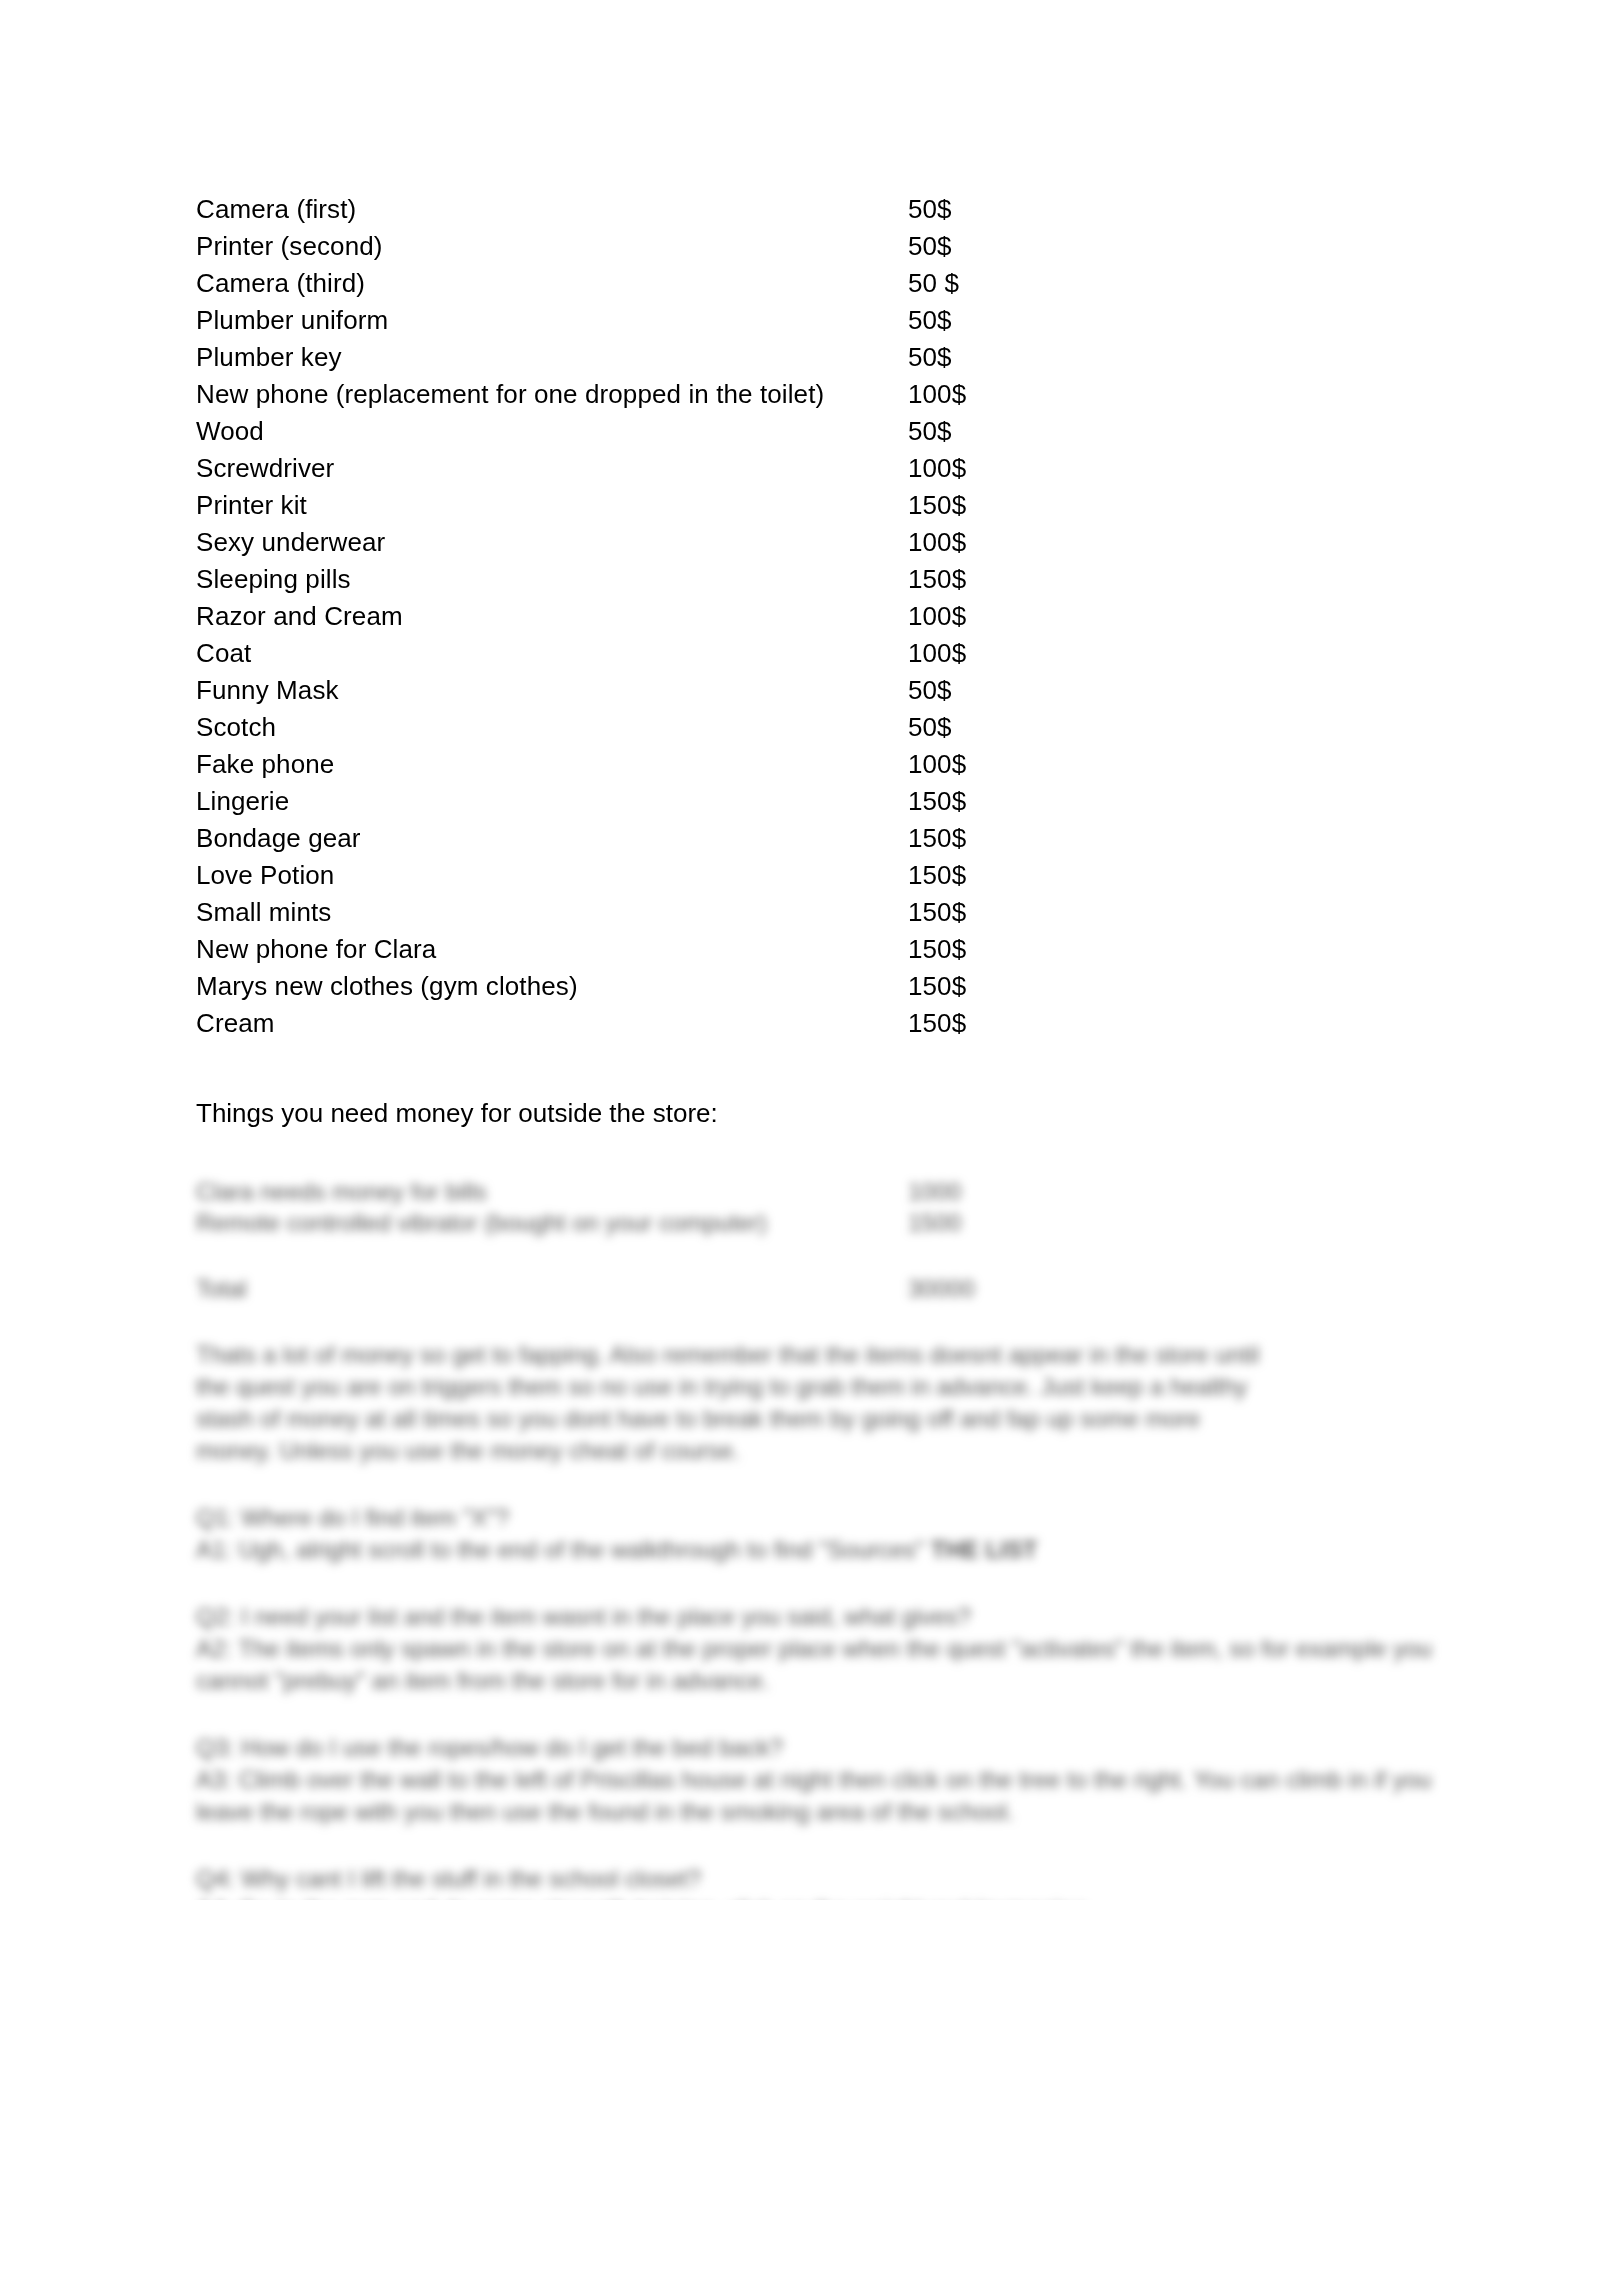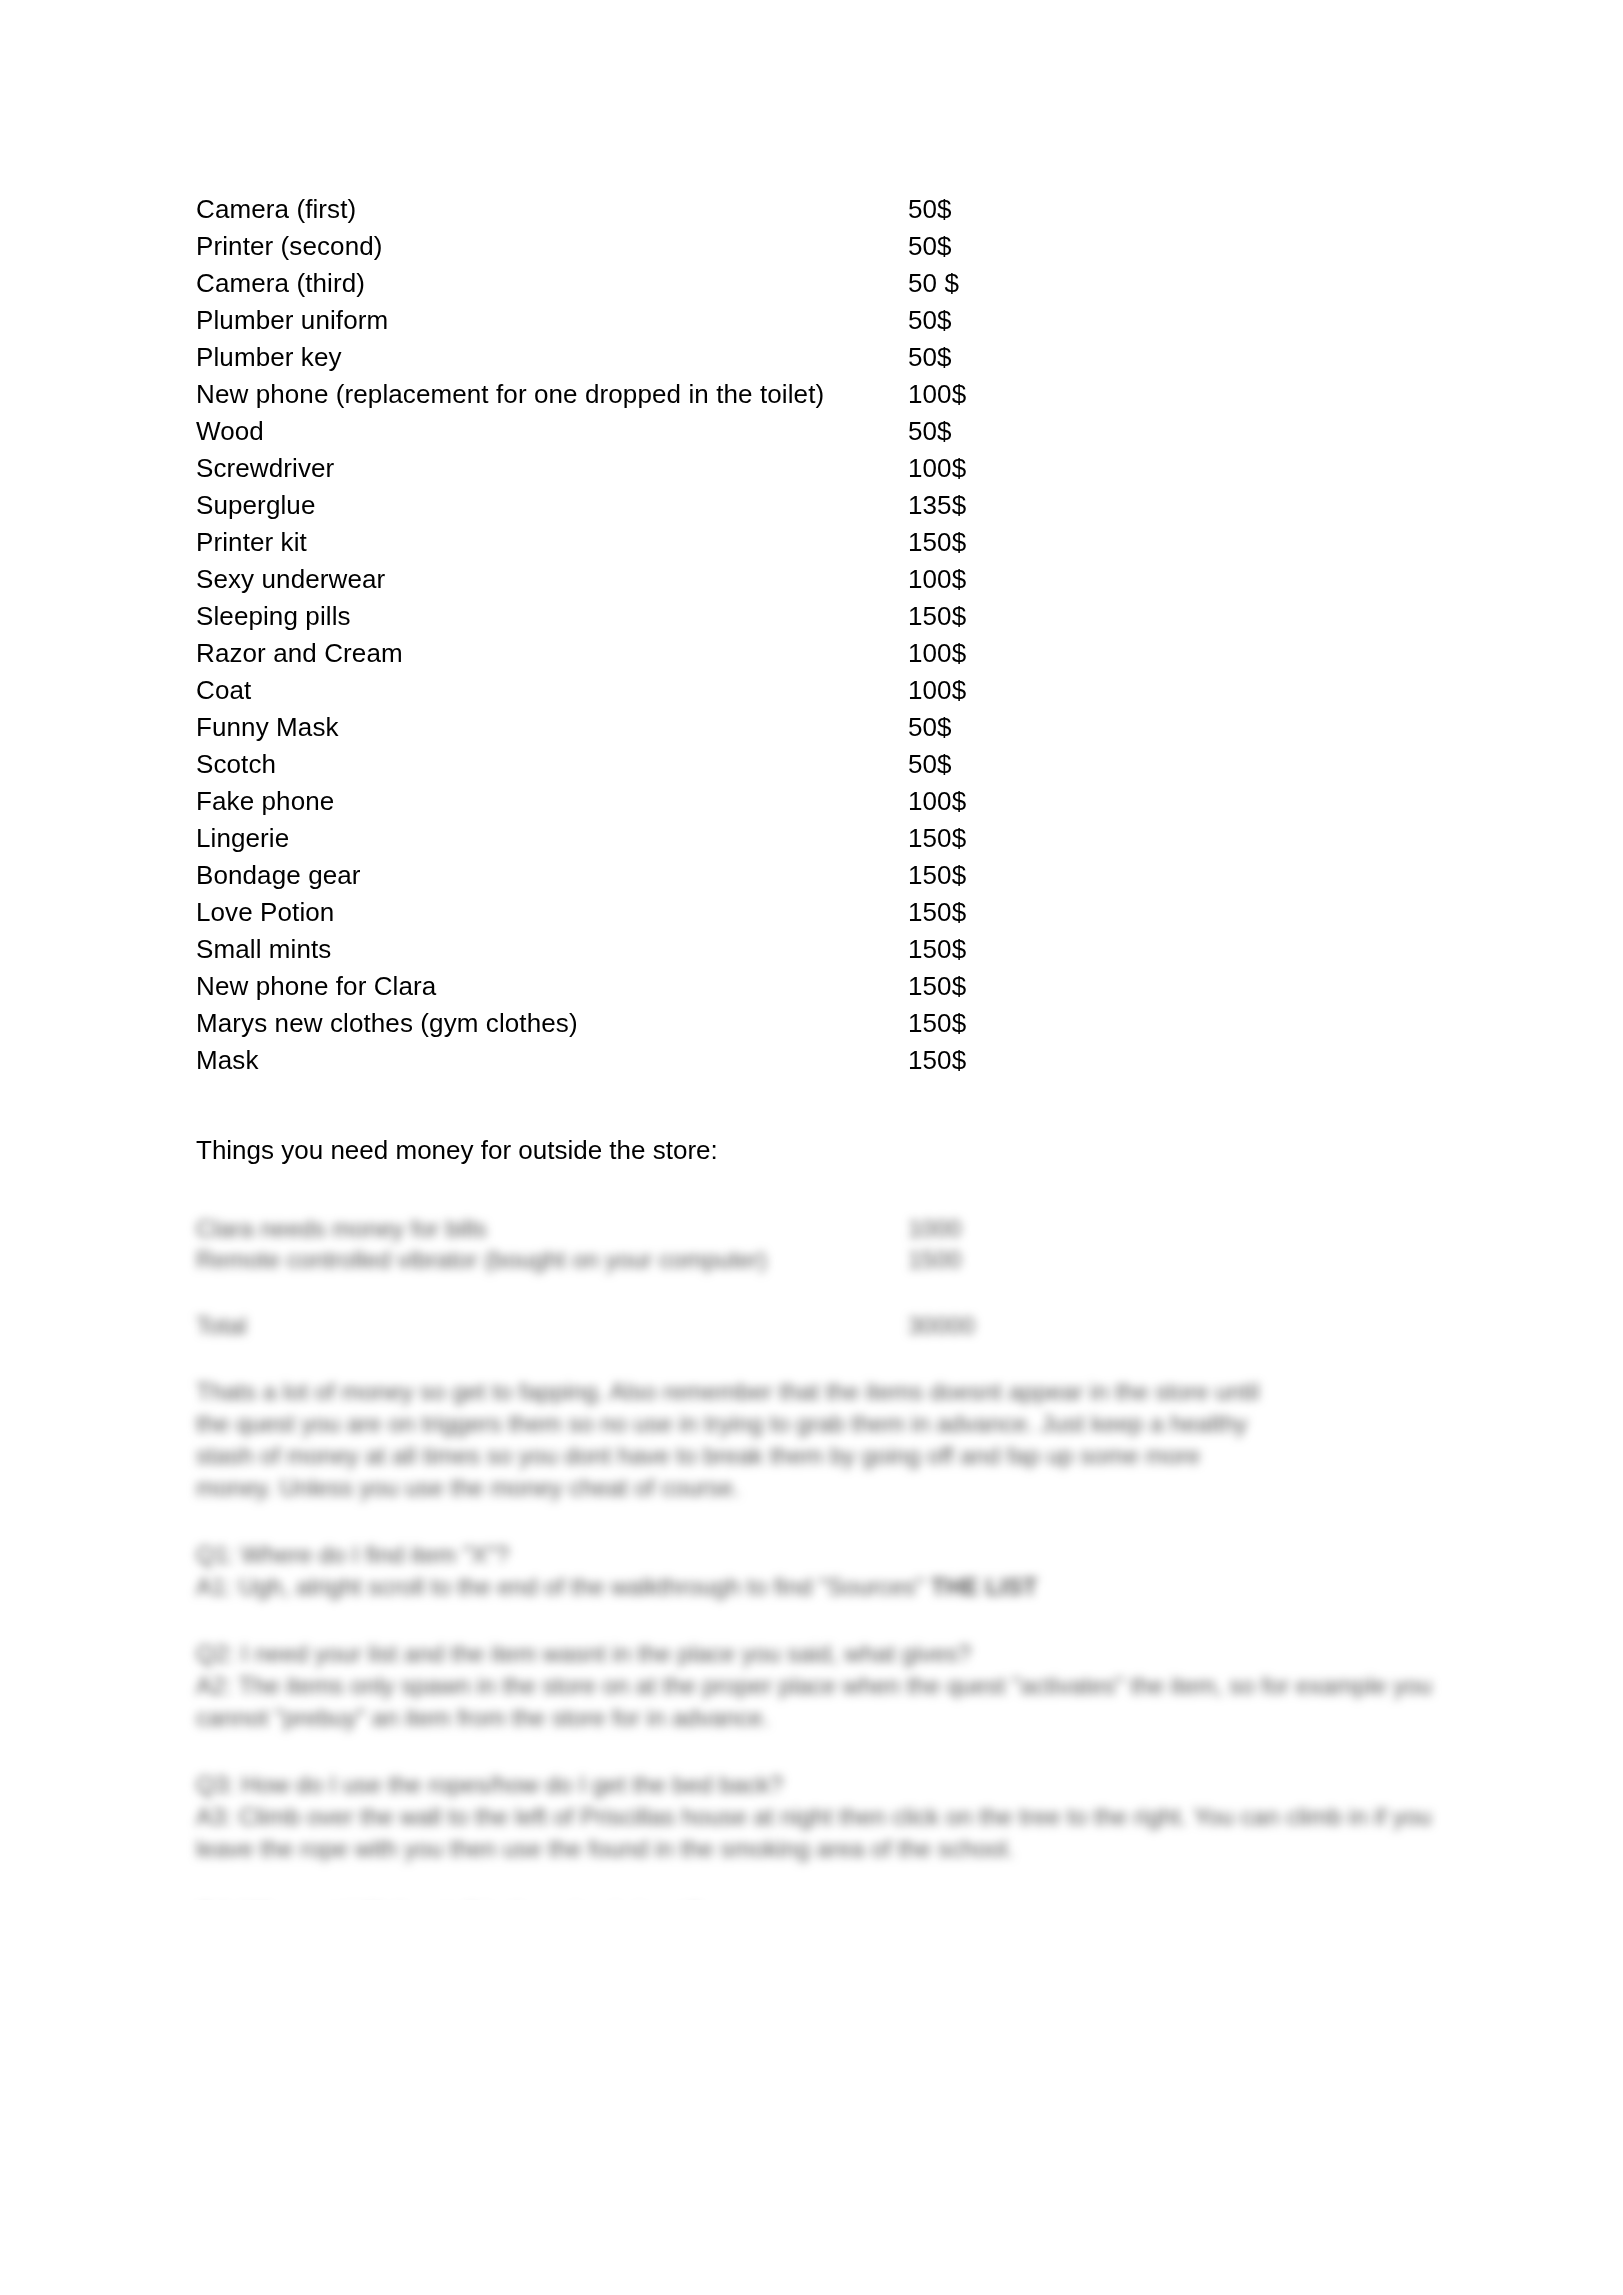--- a/index.html
+++ b/index.html
@@ -134,24 +134,20 @@
       </div>
       <div class="price-row">
         <span class="item-name">Wood</span>
         <span class="item-price">50$</span>
       </div>
       <div class="price-row">
         <span class="item-name">Screwdriver</span>
         <span class="item-price">100$</span>
       </div>
       <div class="price-row">
-        <span class="item-name">Superglue</span>
-        <span class="item-price">135$</span>
-      </div>
-      <div class="price-row">
         <span class="item-name">Printer kit</span>
         <span class="item-price">150$</span>
       </div>
       <div class="price-row">
         <span class="item-name">Sexy underwear</span>
         <span class="item-price">100$</span>
       </div>
       <div class="price-row">
         <span class="item-name">Sleeping pills</span>
         <span class="item-price">150$</span>
@@ -194,21 +190,21 @@
       </div>
       <div class="price-row">
         <span class="item-name">New phone for Clara</span>
         <span class="item-price">150$</span>
       </div>
       <div class="price-row">
         <span class="item-name">Marys new clothes (gym clothes)</span>
         <span class="item-price">150$</span>
       </div>
       <div class="price-row">
-        <span class="item-name">Mask</span>
+        <span class="item-name">Cream</span>
         <span class="item-price">150$</span>
       </div>
     </div>
 
     <div class="section-heading">Things you need money for outside the store:</div>
 
     <div class="outside-list redacted">
       <div class="redacted-row">
         <span class="r-name">Clara needs money for bills</span>
         <span class="r-price">1000</span>

